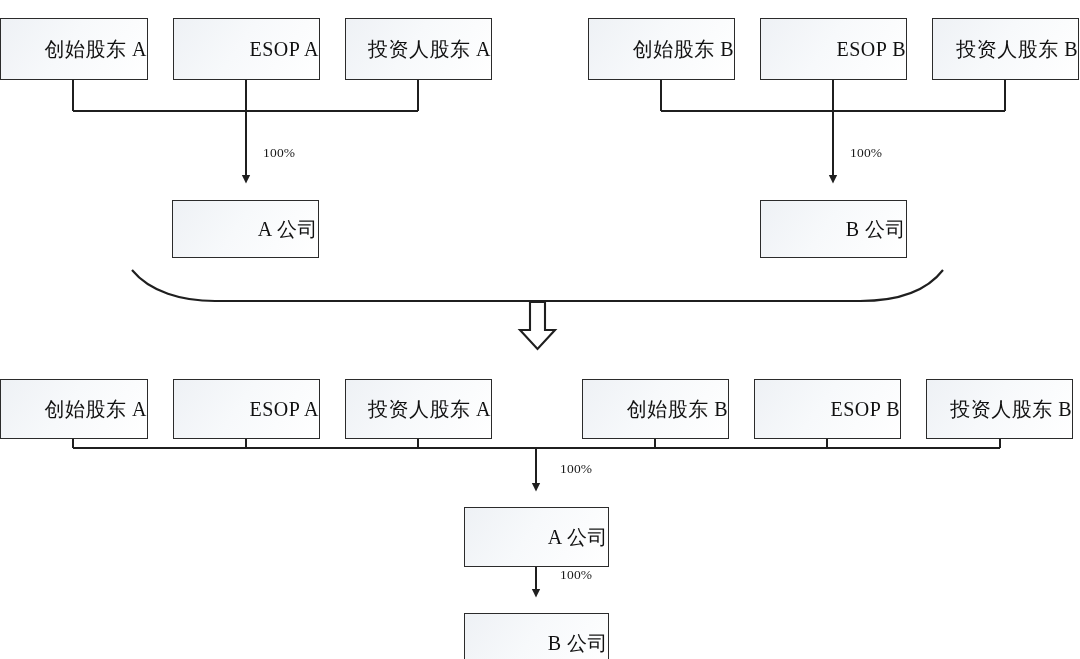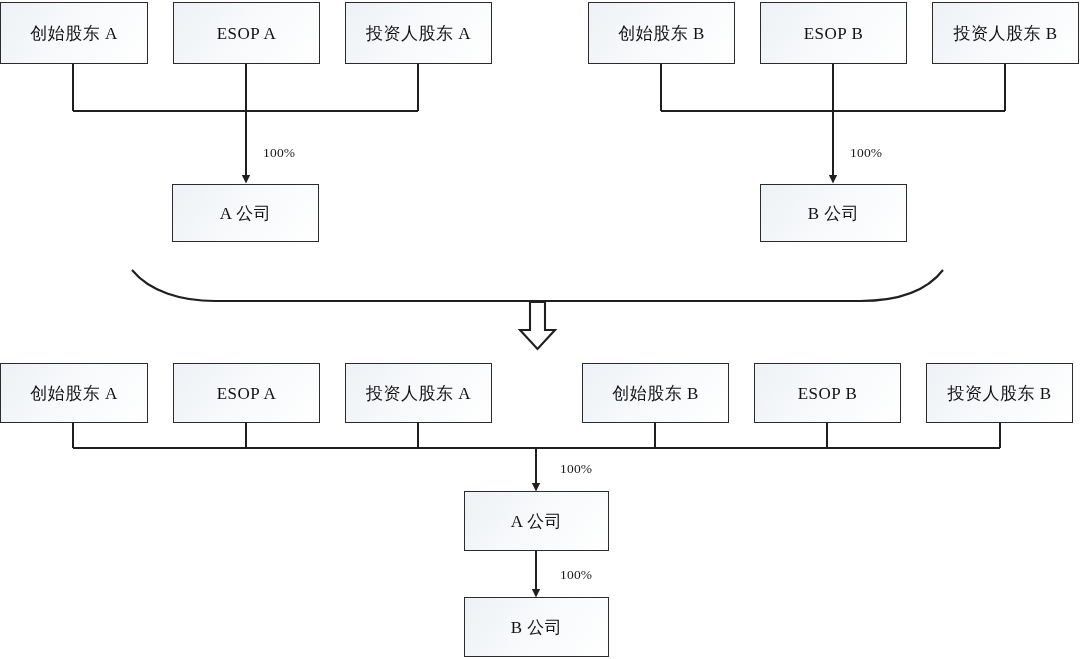--- a/index.html
+++ b/index.html
@@ -20,25 +20,26 @@
     width:1080px; height:659px;
     pointer-events:none;
   }
   .node{
     position:absolute;
     box-sizing:border-box;
     border:1.6px solid #2b2b2b;
     background:linear-gradient(125deg,#eef1f5 0%,#f7f9fb 45%,#ffffff 100%);
     display:flex;
     align-items:center;
-    justify-content:center;
-    font-size:17px;
+    justify-content:flex-end;
+    font-size:20px;
     letter-spacing:0.5px;
     white-space:nowrap;
     color:#111111;
+    margin-top:16px;
   }
   .node span{display:block;line-height:1;}
   .pct{
     position:absolute;
     font-size:13.5px;
     color:#1a1a1a;
     white-space:nowrap;
     letter-spacing:0.2px;
     text-align:right;
   }

